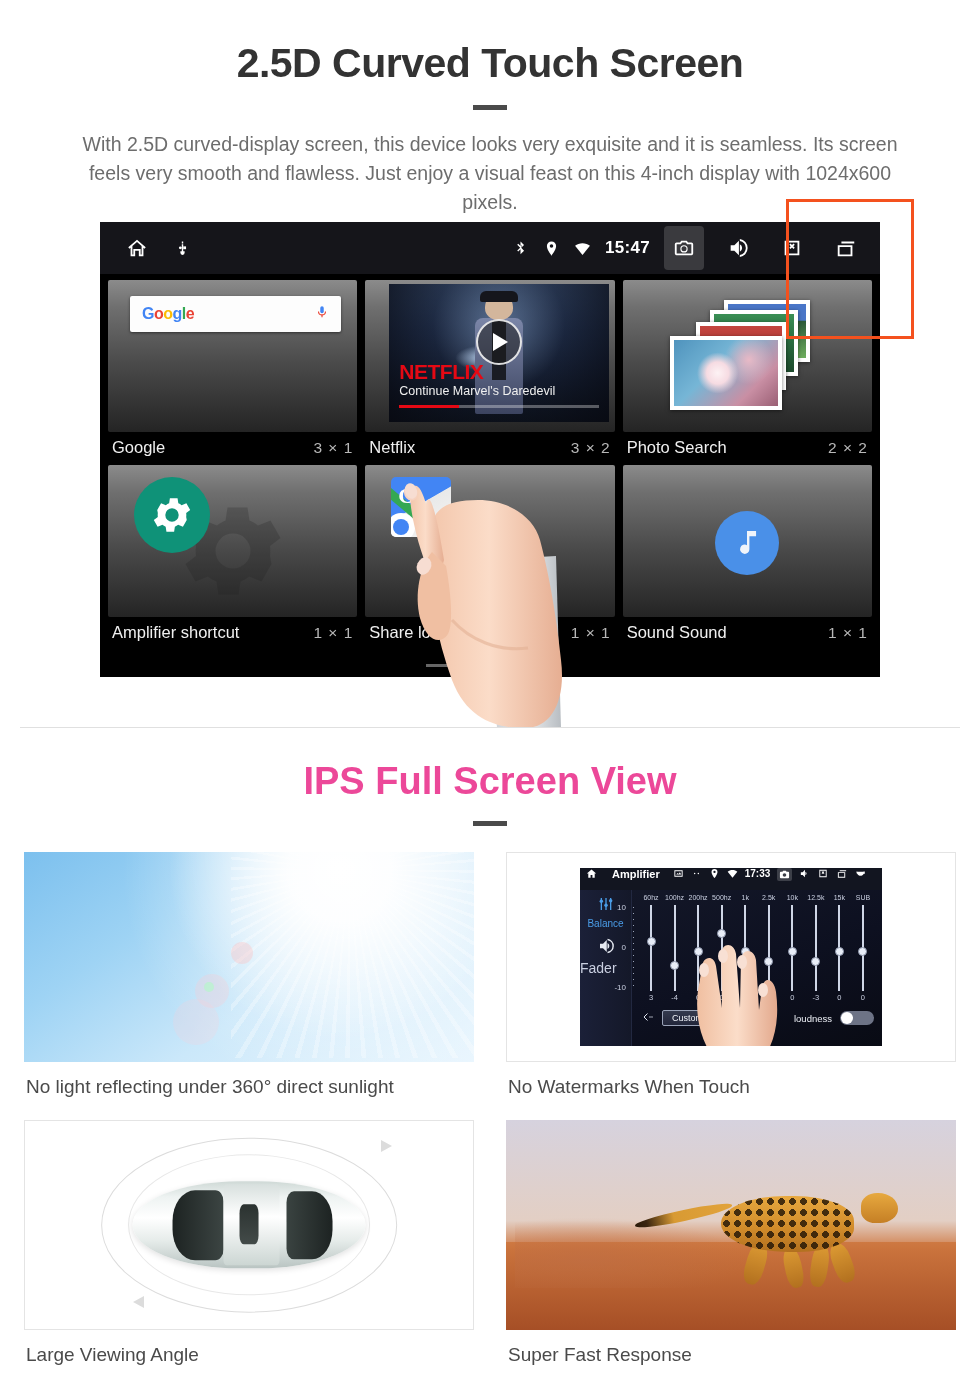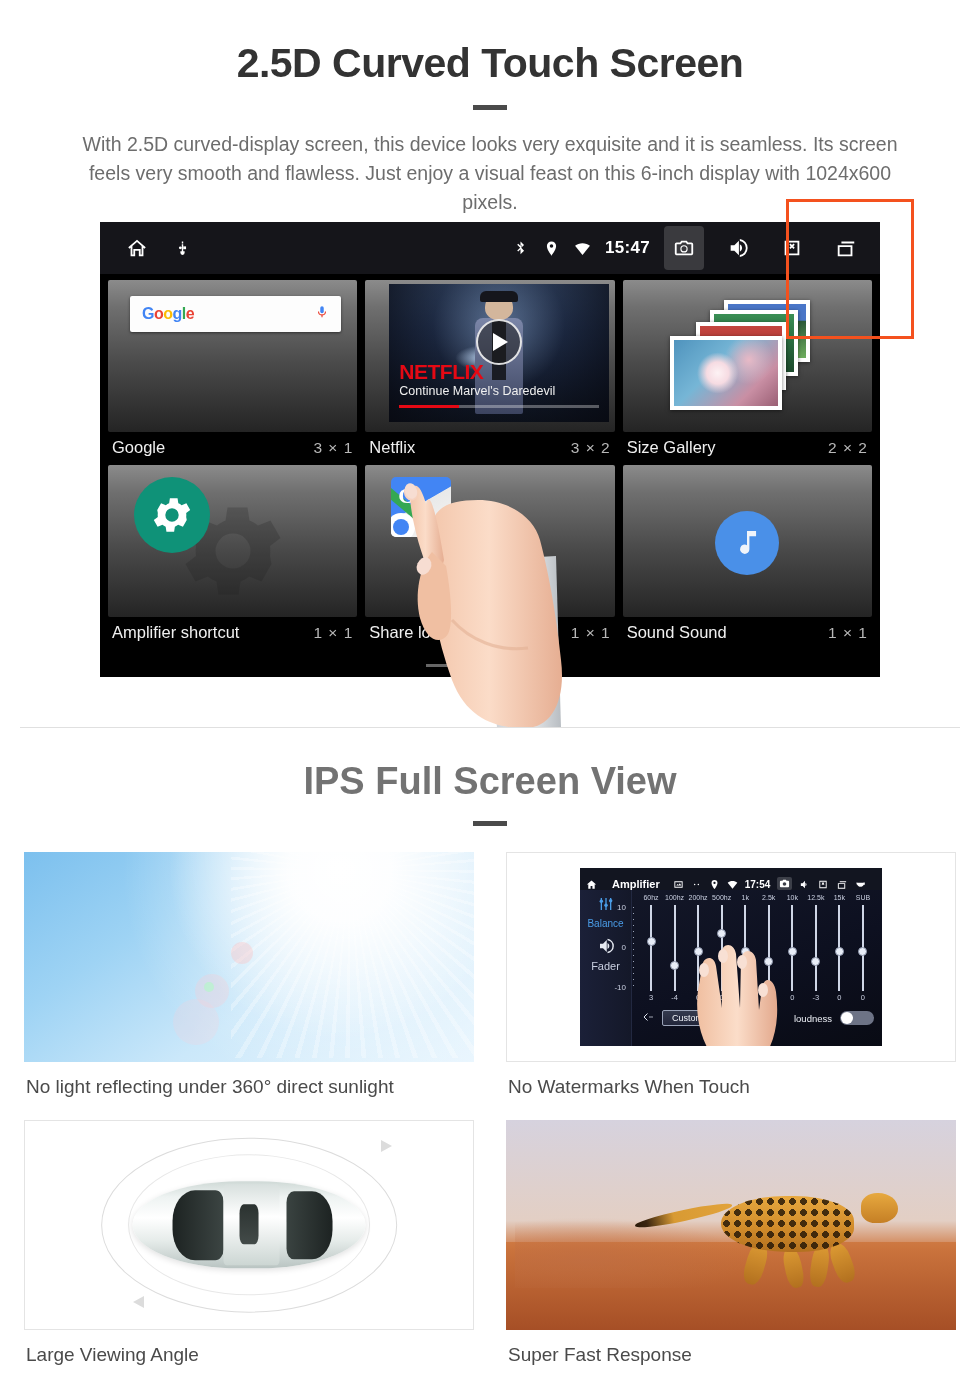--- a/index.html
+++ b/index.html
@@ -190,21 +190,21 @@
   .badge-title { font-size:18.5px; font-weight:bold; padding-top:16px; letter-spacing:-.2px; }
   .badge-rule { width:34px; height:4px; background:#fff; margin:9px auto 4px; }
   .badge-num { font-size:58px; font-weight:bold; line-height:62px; font-family:"Liberation Sans", sans-serif; }
   .badge-num sup { font-size:30px; vertical-align:super; }
 
   .divider { position:absolute; left:20px; top:727px; width:940px; height:1px; background:#e0e0e0; }
 
   
   .section-two { position:relative; width:980px; }
   .sec2-title {
-    text-align:center; font-size:38px; font-weight:bold; color:#737373; padding-top:32px;
+    text-align:center; font-size:38px; font-weight:bold; color:#ec4899; padding-top:32px;
   }
   .ips-grid {
     margin: 26px auto 0; width:932px;
     display:grid; grid-template-columns: 1fr 1fr; column-gap:32px; row-gap:12px;
   }
   .ips-cell { }
   .ips-frame {
     height:210px; border:1px solid #e4e4e4; overflow:hidden; position:relative; background:#fff;
   }
   .ips-frame.flush { border:none; }
@@ -226,31 +226,31 @@
   }
   .flare { position:absolute; border-radius:50%; }
   .f1 { left:46%; top:43%; width:22px; height:22px; background:rgba(255,190,190,.35); }
   .f2 { left:38%; top:58%; width:34px; height:34px; background:rgba(255,200,210,.28); }
   .f3 { left:33%; top:70%; width:46px; height:46px; background:rgba(255,205,215,.22); }
   .f4 { left:40%; top:62%; width:10px; height:10px; background:rgba(170,255,190,.5); }
 
   
   .amp-outer { position:absolute; left:50%; top:50%; transform:translate(-50%,-50%); width:302px; height:178px;
                background:#0b0d14; overflow:hidden; }
-  .amp-sb { height:22px; background:#121520; display:flex; align-items:flex-end; padding:0 6px; gap:7px; }
+  .amp-sb { height:22px; background:#121520; display:flex; align-items:flex-start; padding:0 6px; gap:7px; }
   .amp-title { color:#fff; font-size:11px; font-weight:bold; margin-left:8px; margin-right:6px; }
   .amp-time { color:#fff; font-size:10px; font-weight:bold; }
   .amp-i { width:11px; height:11px; fill:#fff; display:block; }
   .amp-i.box { width:12px; height:11px; }
   .amp-cam { background:rgba(255,255,255,.18); border-radius:2px; padding:1px 2px; }
   .amp-body { position:relative; height:156px; background: linear-gradient(160deg,#141829 0%,#0d1020 55%,#090b14 100%); }
   .amp-side { position:absolute; left:0; top:0; width:52px; height:100%;
               background: linear-gradient(to right,#1b2038,#141829); border-right:1px solid #222840; }
   .amp-bal { color:#4a9de8; font-size:10px; text-align:center; padding-top:22px; }
-  .amp-fad { color:#c9cfe0; font-size:11px; text-align:center; padding-top:14px; }
+  .amp-fad { color:#c9cfe0; font-size:14px; padding-top:14px; }
   .amp-eq { position:absolute; left:58px; right:6px; top:4px; bottom:4px; }
   .eq-freqs { display:flex; justify-content:space-between; padding:0 2px; }
   .eq-freqs span { color:#c9cfe0; font-size:7px; width:22px; text-align:center; }
   .eq-cols { position:relative; height:86px; margin-top:4px; display:flex; justify-content:space-between; padding:0 2px; }
   .eq-col { width:22px; position:relative; }
   .eq-track { position:absolute; left:50%; top:0; bottom:0; width:2px; margin-left:-1px; background:#cfd6e6; }
   .eq-knob { position:absolute; left:50%; width:9px; height:9px; margin-left:-4.5px; border-radius:50%;
              background:#e8edf7; border:1px solid #8e97ad; }
   .eq-scale { position:absolute; left:-24px; top:0; bottom:0; width:22px; color:#c9cfe0; font-size:8px; }
   .eq-scale .t { position:absolute; right:10px; }
@@ -313,21 +313,21 @@
   .arrow-b { position:absolute; left:24%; bottom:10%; width:0; height:0;
     border-right:11px solid #dcdcdc; border-top:6px solid transparent; border-bottom:6px solid transparent; }
 </style>
 </head>
 <body>
 
 <div class="section-one">
 
   <h1 class="sec-title">2.5D Curved Touch Screen</h1>
   <div class="title-rule"></div>
-  <p class="sec-desc">With 2.5D curved-display screen, this device looks very exquisite and it is seamless. Its screen feels very smooth and flawless. Just enjoy a visual feast on this 6-inch display with 1024x600 pixels.</p>
+  <p class="sec-desc">With 2.5D curved-display screen, this device looks very exquisite and it is seamless. Its screen feels very smooth and flawless. Just enjoy a visual feast on this 4-inch display with 1024x600 pixels.</p>
 
   <div class="device">
 
     <div class="statusbar">
       <div class="sb-left">
         <span>
           <svg class="sb-icon" viewBox="0 0 24 24">
               <path d="M12 3L2.5 11.3l1.2 1.4L5 11.6V21h5v-6h4v6h5v-9.4l1.3 1.1 1.2-1.4L12 3zm5 6.8V19h-1v-6H8v6H7V9.8l5-4.4 5 4.4z"></path>
             </svg>
         </span>
@@ -434,21 +434,21 @@
               </div>
             <div class="pgc pg3">
                 <i></i>
               </div>
             <div class="pgc pg4">
                 <i></i>
               </div>
           </div>
         </div>
         <div class="wlabel">
-          <span>Size Gallery</span>
+          <span>Photo Search</span>
           <span class="wsize">2 × 2</span>
         </div>
       </div>
 
       <div class="wcell">
         <div class="wthumb">
           <span class="gear-bg">
             <svg width="120" height="120" viewBox="0 0 24 24" fill="#1d1d1d">
                 <path d="M19.4 13a7.9 7.9 0 000-2l2.1-1.6-2-3.5-2.5 1a7.8 7.8 0 00-1.7-1l-.4-2.6h-4l-.4 2.6c-.6.2-1.2.6-1.7 1l-2.5-1-2 3.5L4.6 11a7.9 7.9 0 000 2l-2.1 1.6 2 3.5 2.5-1c.5.4 1.1.8 1.7 1l.4 2.6h4l.4-2.6c.6-.2 1.2-.6 1.7-1l2.5 1 2-3.5L19.4 13zM12 15.5a3.5 3.5 0 110-7 3.5 3.5 0 010 7z"></path>
               </svg>
@@ -587,21 +587,21 @@
             <span>
                 <svg class="amp-i" viewBox="0 0 24 24">
                   <path d="M12 2a6.5 6.5 0 00-6.5 6.5C5.5 14 12 22 12 22s6.5-8 6.5-13.5A6.5 6.5 0 0012 2zm0 9a2.5 2.5 0 110-5 2.5 2.5 0 010 5z"></path>
                 </svg>
               </span>
             <span>
                 <svg class="amp-i" viewBox="0 0 24 24">
                   <path d="M12 21L1.5 8.2C4.3 5.9 8 4.5 12 4.5s7.7 1.4 10.5 3.7L12 21z"></path>
                 </svg>
               </span>
-            <span class="amp-time">17:54</span>
+            <span class="amp-time">17:33</span>
             <span class="amp-cam">
                 <svg class="amp-i" viewBox="0 0 24 24">
                   <path d="M9 4l-1.4 2H4a2 2 0 00-2 2v10a2 2 0 002 2h16a2 2 0 002-2V8a2 2 0 00-2-2h-3.6L15 4H9zm3 5a4 4 0 110 8 4 4 0 010-8z"></path>
                 </svg>
               </span>
             <span>
                 <svg class="amp-i" viewBox="0 0 24 24">
                   <path d="M4 9v6h4l5 5V4L8 9H4zm12.5 3a4.5 4.5 0 00-2.5-4v8a4.5 4.5 0 002.5-4z"></path>
                 </svg>
               </span>

